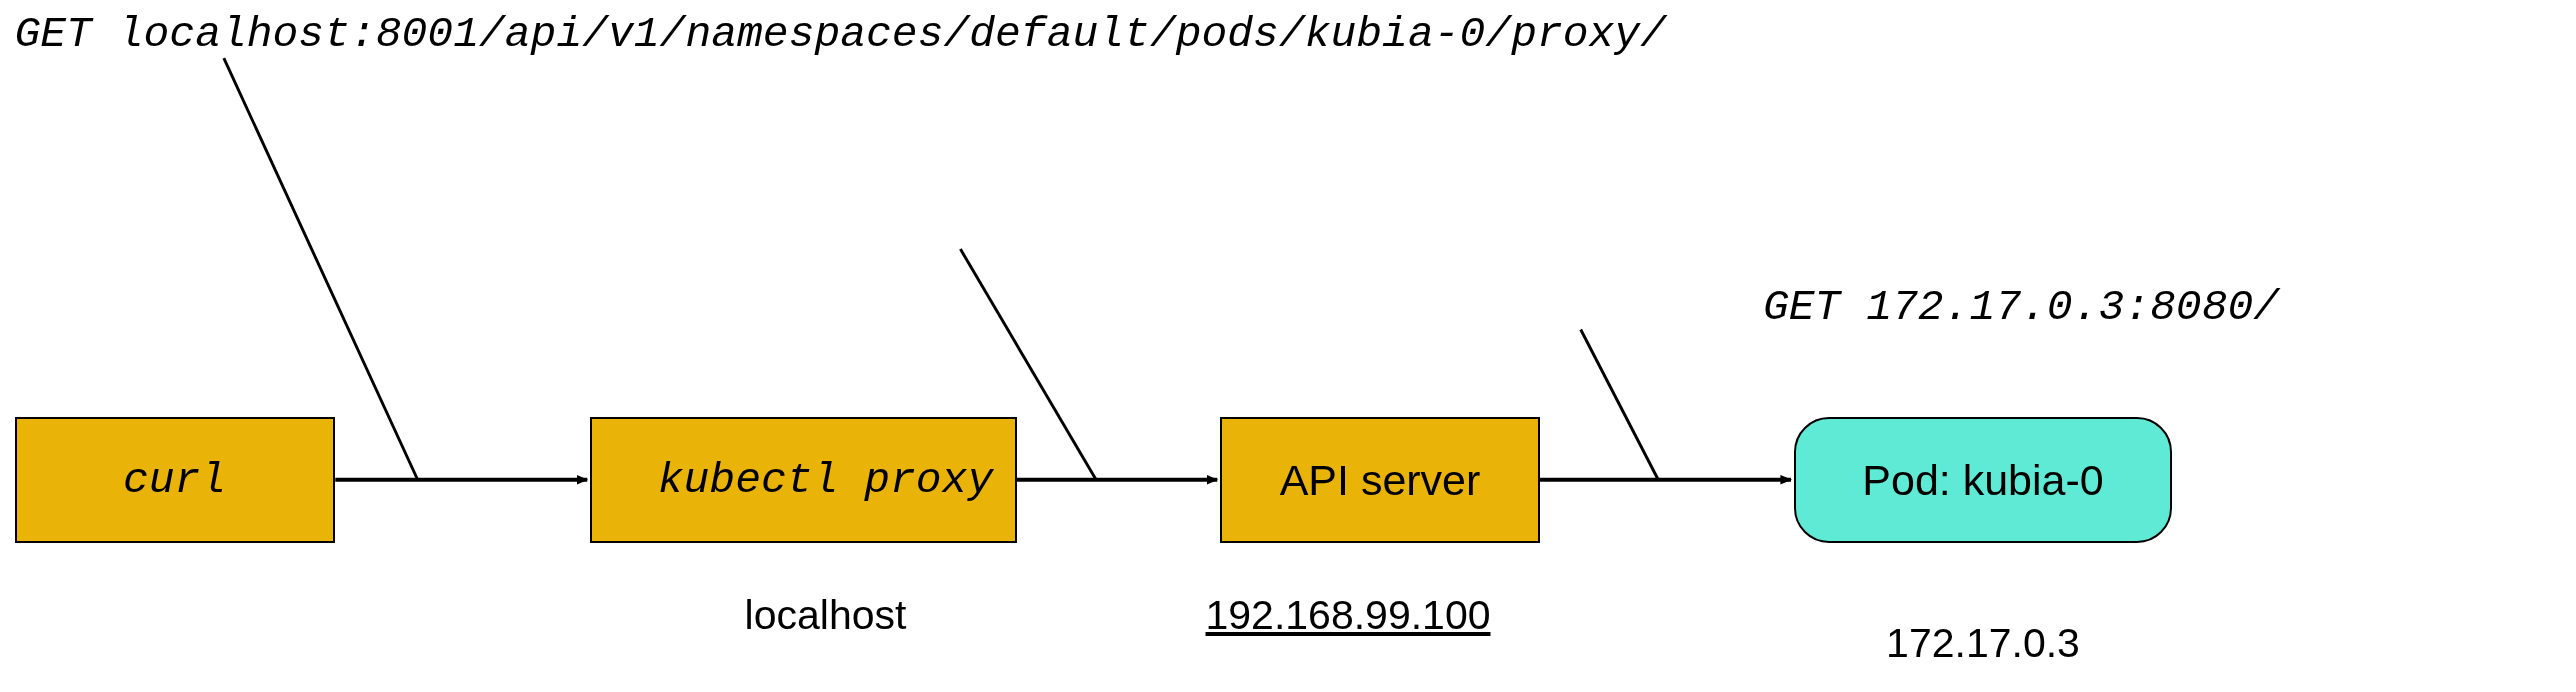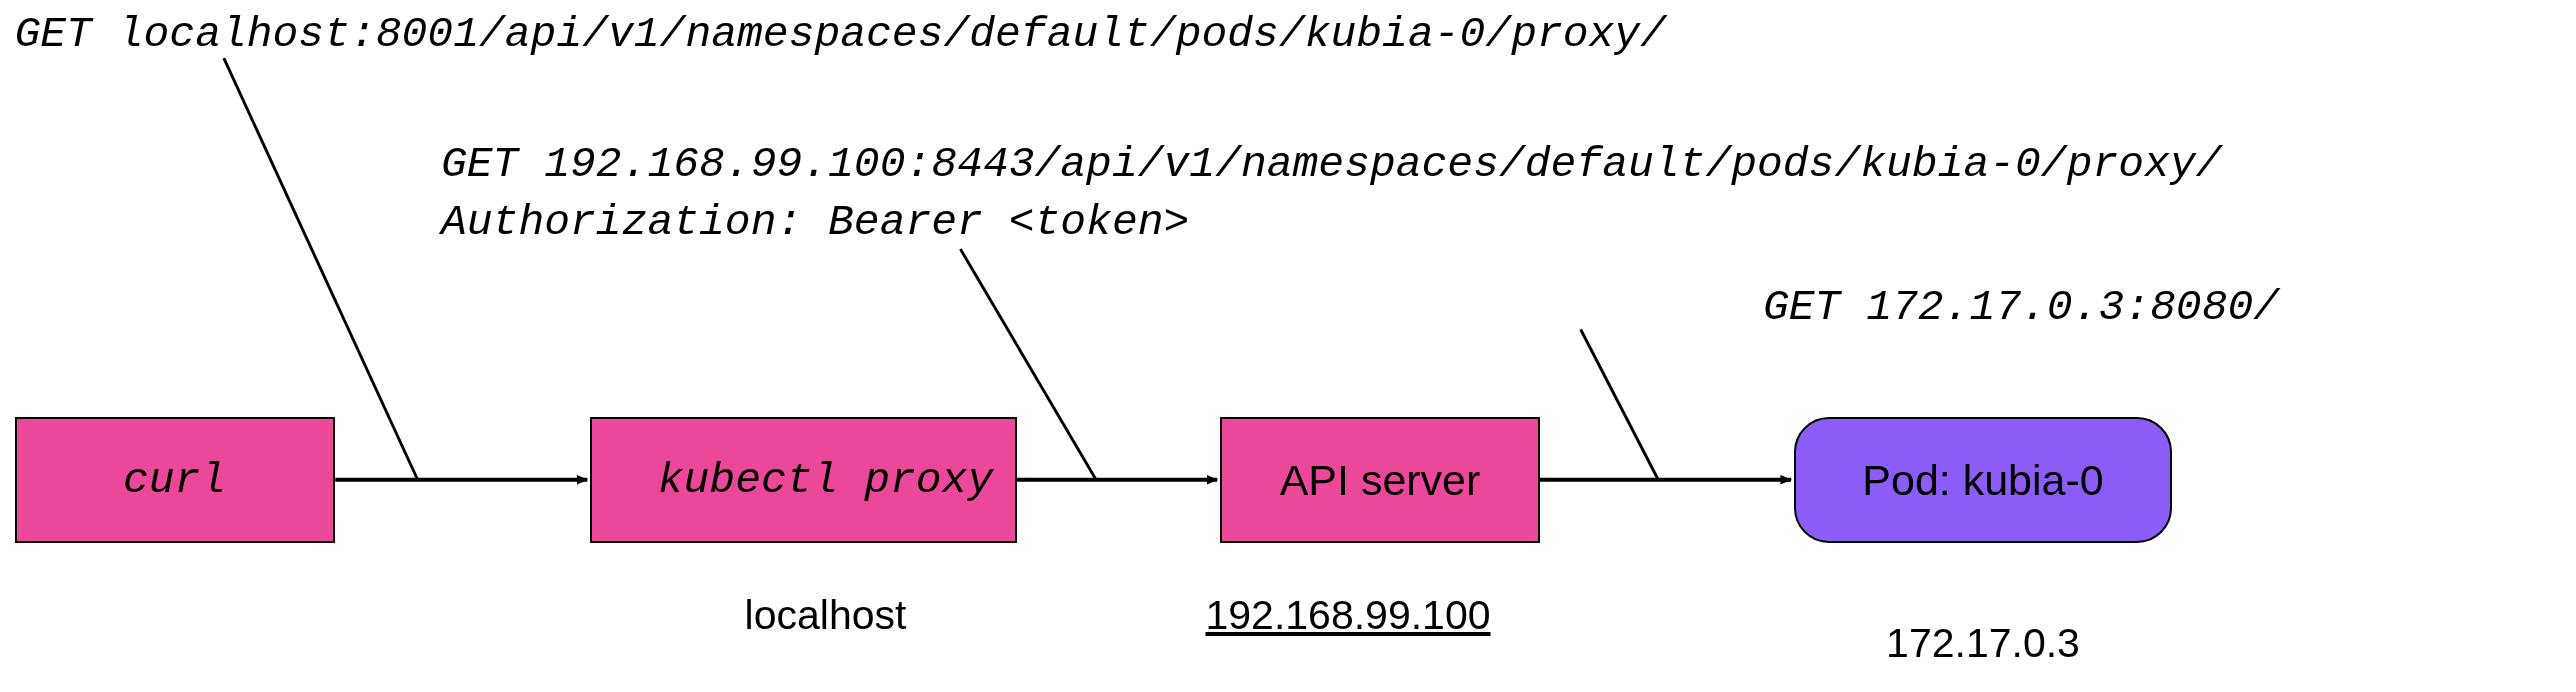--- a/index.html
+++ b/index.html
@@ -6,29 +6,29 @@
     body {
       width: 2576px;
       height: 692px;
       position: relative;
       background: #fff;
       font-family: Arial, Helvetica, sans-serif;
     }
     .mono { font-family: "Courier New", Courier, monospace; font-style: italic; }
     .node-box {
       position: absolute;
-      background: #ec4899;
+      background: #eab308;
       border: 2.9px solid #000;
       display: flex;
       align-items: center;
       justify-content: center;
     }
     .node-rounded {
       position: absolute;
-      background: #8b5cf6;
+      background: #5eead4;
       border: 2.9px solid #000;
       border-radius: 35px;
       display: flex;
       align-items: center;
       justify-content: center;
     }
     .label-text {
       font-size: 43px;
     }
     .pod-text {
@@ -51,22 +51,21 @@
       width: 2576px; height: 692px;
       pointer-events: none;
     }
   </style>
 </head>
 <body>
 
 <div class="req-text mono" style="left:14.5px; top:5.8px;">GET localhost:8001/api/v1/namespaces/default/pods/kubia-0/proxy/</div>
 
 <div class="req-text mono" style="left:441px; top:136px;">
-  <span>GET 192.168.99.100:8443/api/v1/namespaces/default/pods/kubia-0/proxy/</span><br>
-  <span>Authorization: Bearer &lt;token&gt;</span>
+  <br>
 </div>
 
 <div class="req-text mono" style="left:1763px; top:279px;">GET 172.17.0.3:8080/</div>
 
 <div class="node-box" style="left:14.5px; top:417px; width:320px; height:126px;">
   <span class="label-text mono">curl</span>
 </div>
 
 <div class="node-box" style="left:590px; top:417px; width:427px; height:126px;padding-left:44px;">
   <span class="label-text mono">kubectl proxy</span>

